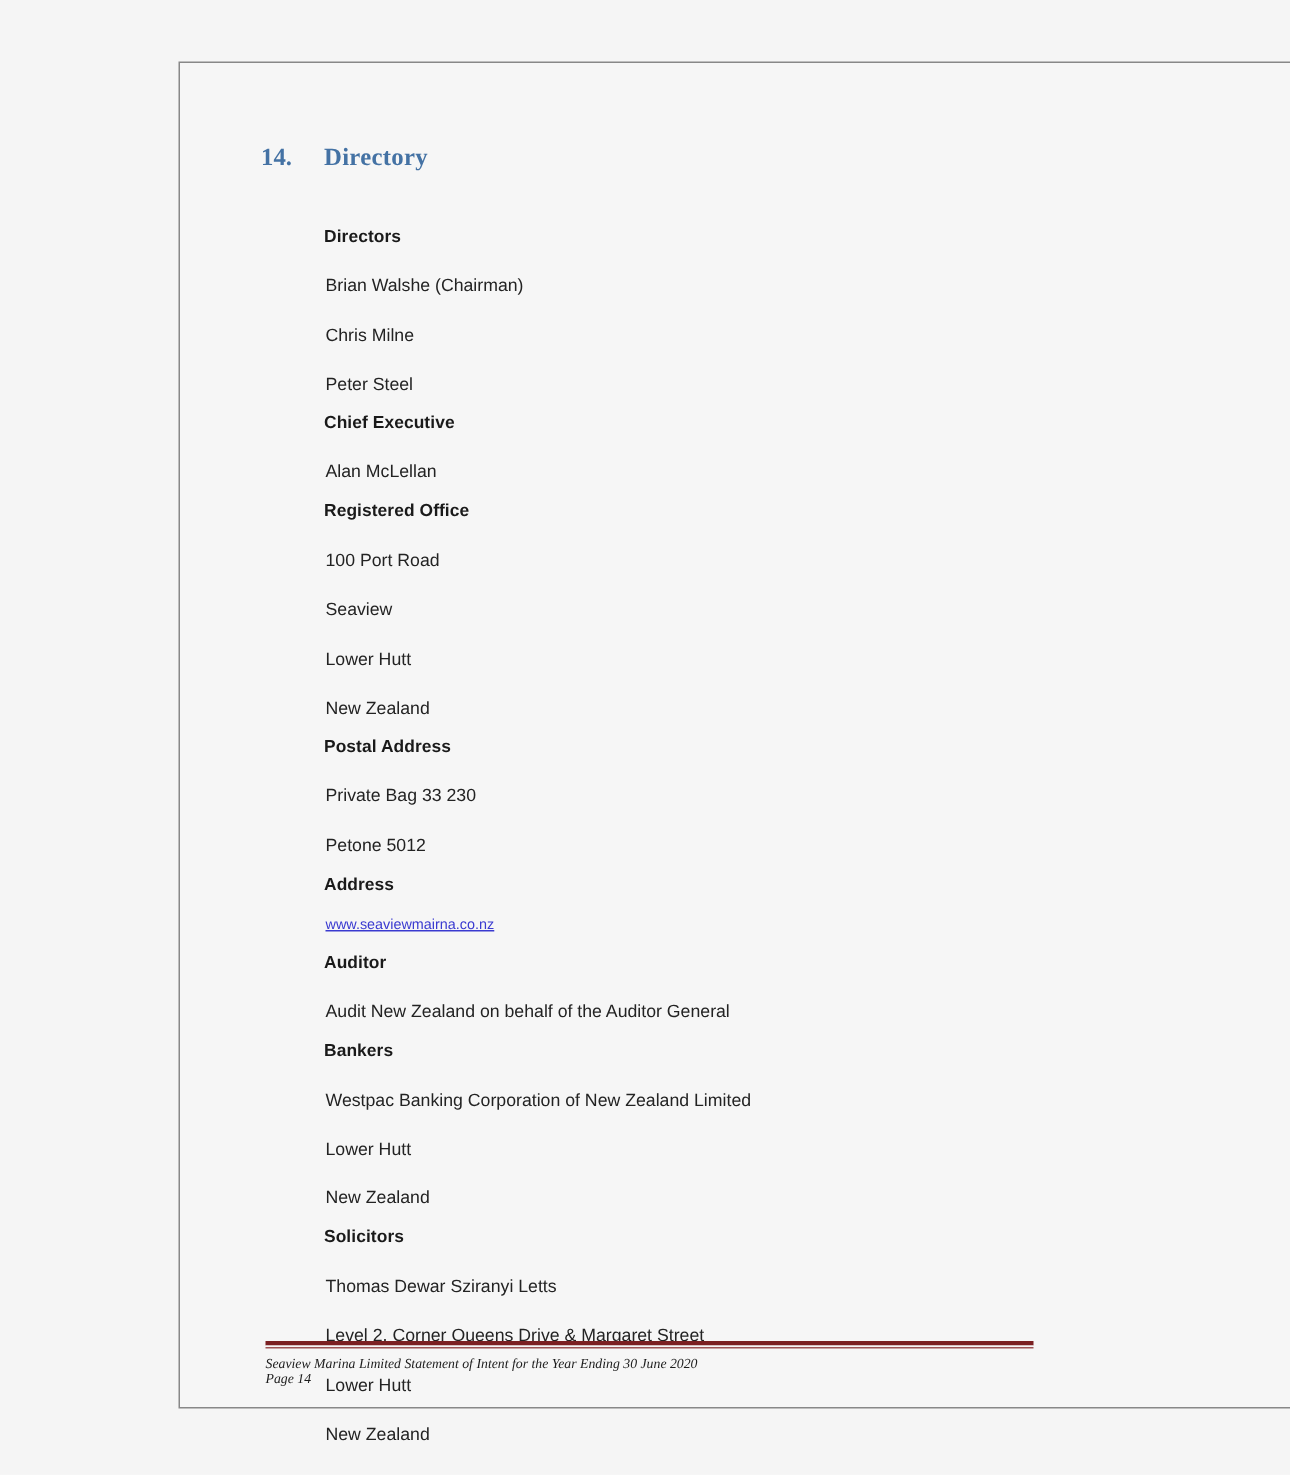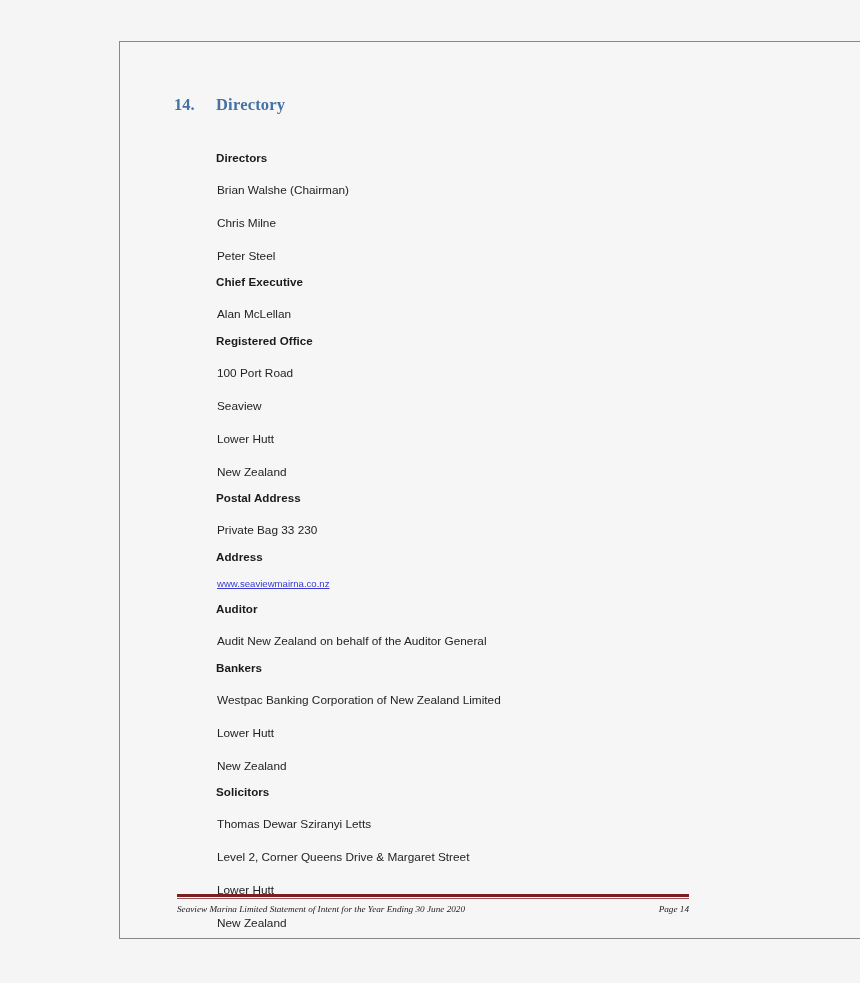--- a/index.html
+++ b/index.html
@@ -111,20 +111,21 @@
   .footer-row {
     display: flex;
     justify-content: space-between;
     align-items: baseline;
     margin-top: 5px;
     font-family: "Liberation Serif", serif;
     font-style: italic;
     font-size: 9.2px;
     color: #1c1c1c;
     white-space: nowrap;
+    flex-direction: column;
   }
 </style>
 </head>
 <body>
 
 <div class="page">
 
   <div class="doc-heading">
     <span class="num">14.</span>
     <span class="ttl">Directory</span>
@@ -151,20 +152,21 @@
           <div class="line">100 Port Road</div>
           <div class="line">Seaview</div>
           <div class="line">Lower Hutt</div>
           <div class="line">New Zealand</div>
         </div>
       </div>
       <div class="group">
         <div class="group-title">Postal Address</div>
         <div class="group-lines">
           <div class="line">Private Bag 33 230</div>
+          <div class="line">Petone 5012</div>
         </div>
       </div>
       <div class="group">
         <div class="group-title">Address</div>
         <div class="group-lines"><a class="weblink" href="#">www.seaviewmairna.co.nz</a></div>
       </div>
       <div class="group">
         <div class="group-title">Auditor</div>
         <div class="group-lines">
           <div class="line">Audit New Zealand on behalf of the Auditor General</div>

